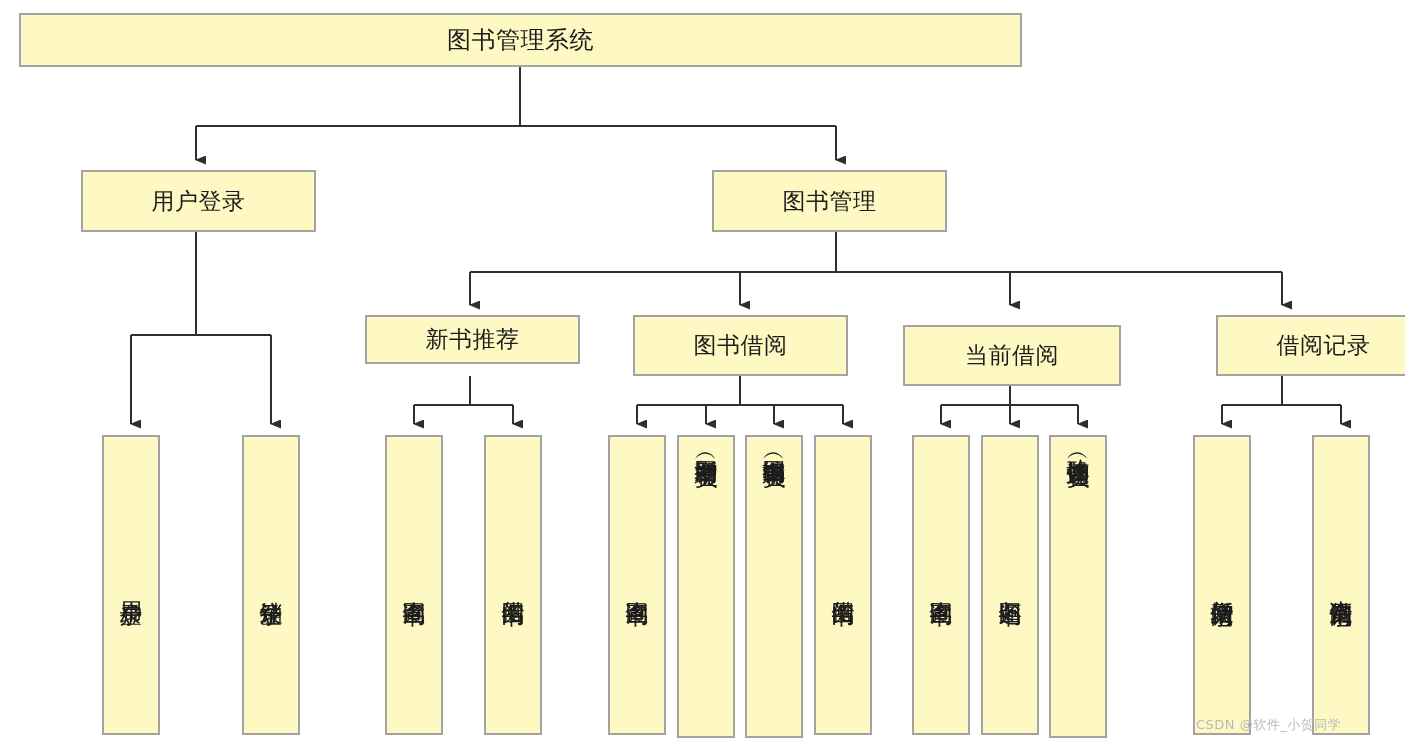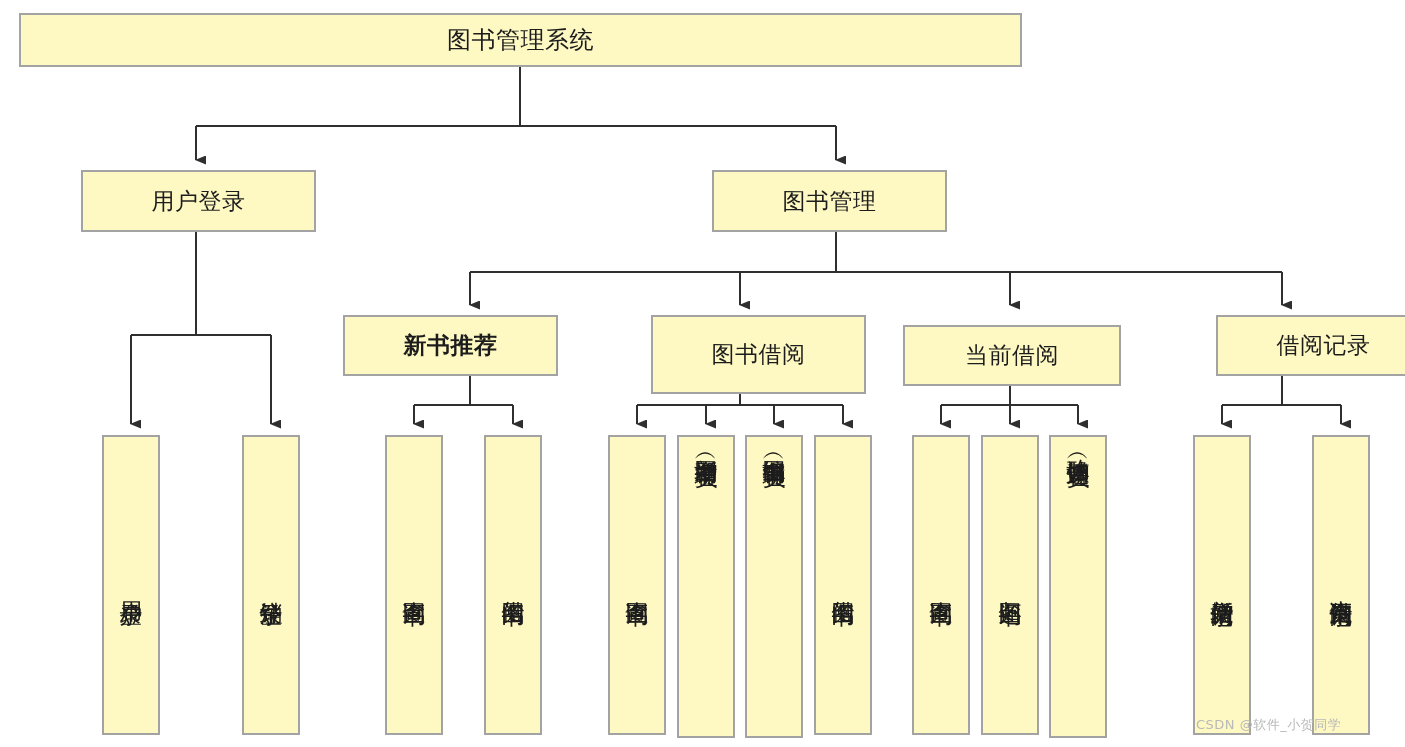--- a/index.html
+++ b/index.html
@@ -138,24 +138,24 @@
     <span class="lbl">图书管理系统</span>
   </div>
 
   <div class="node horiz" style="left:81px; top:170px; width:235px; height:62px;">
     <span class="lbl">用户登录</span>
   </div>
   <div class="node horiz" style="left:712px; top:170px; width:235px; height:62px;">
     <span class="lbl">图书管理</span>
   </div>
 
-  <div class="node horiz" style="left:343px; top:315px; width:215px; height:61px;font-weight:bold;">
+  <div class="node horiz" style="left:365px; top:315px; width:215px; height:49px;">
     <span class="lbl">新书推荐</span>
   </div>
-  <div class="node horiz" style="left:633px; top:315px; width:215px; height:79px;margin-left:18px;">
+  <div class="node horiz" style="left:633px; top:315px; width:215px; height:61px;">
     <span class="lbl">图书借阅</span>
   </div>
   <div class="node horiz" style="left:903px; top:325px; width:218px; height:61px;">
     <span class="lbl">当前借阅</span>
   </div>
   <div class="node horiz" style="left:1172px; top:315px; width:215px; height:61px;margin-left:44px;">
     <span class="lbl">借阅记录</span>
   </div>
 
   <div class="node vert" style="left:102px; top:435px; width:58px; height:300px;">

